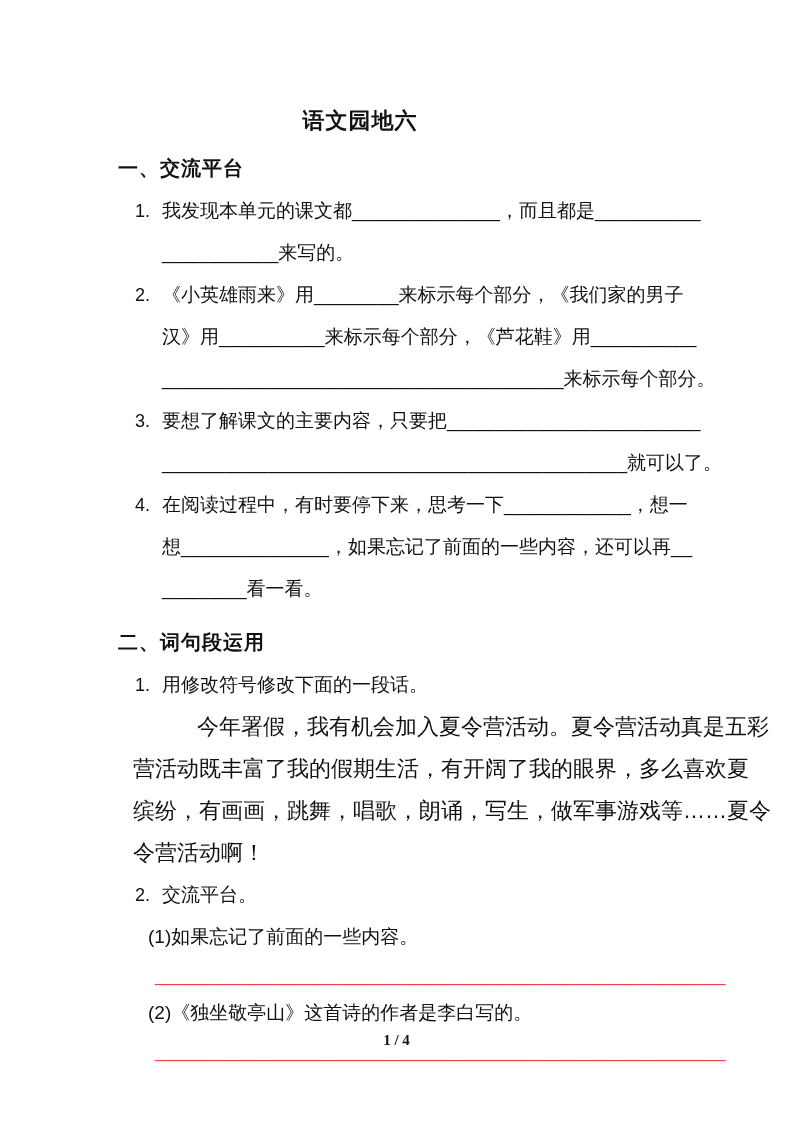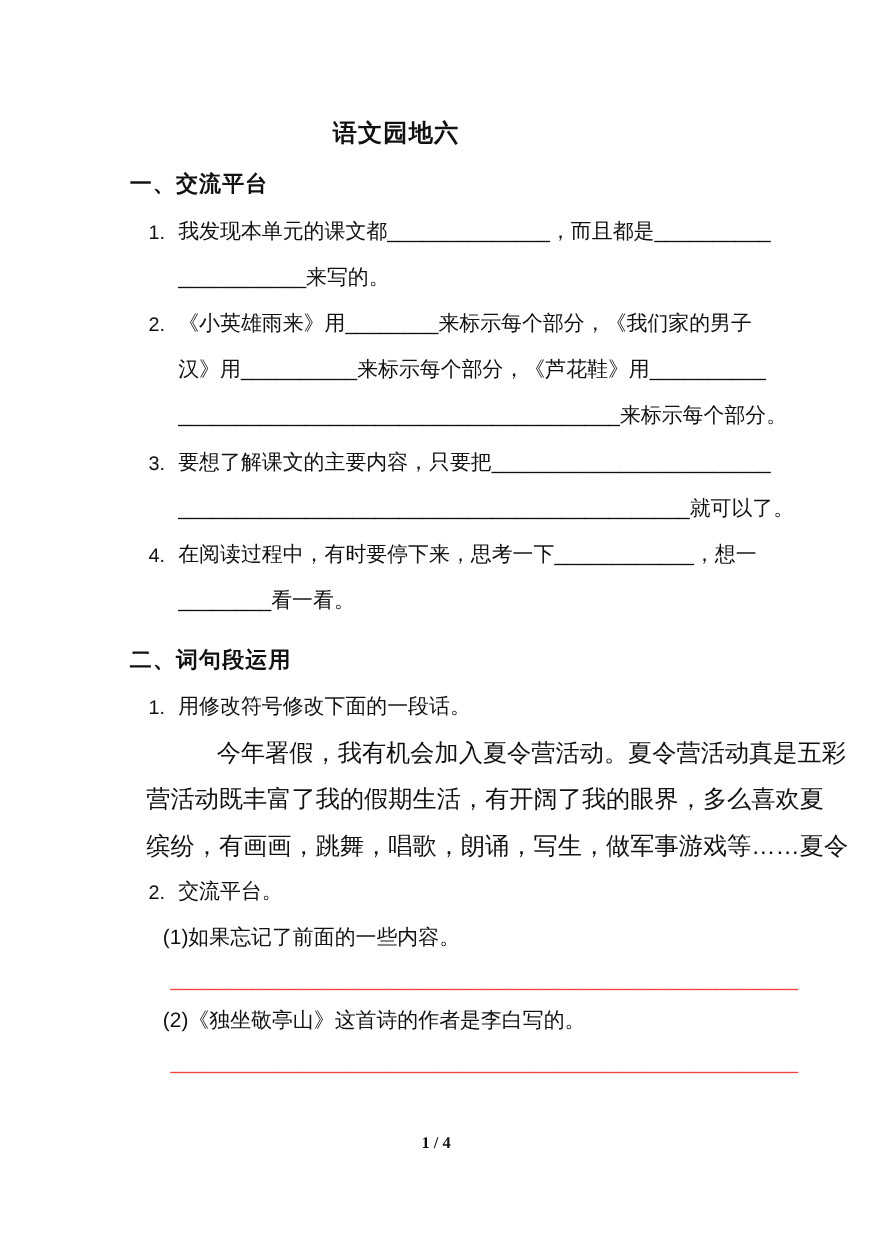--- a/index.html
+++ b/index.html
@@ -114,34 +114,36 @@
 
   <div class="item">
     <span class="num">3.</span>
     <div class="line">要想了解课文的主要内容，只要把________________________</div>
     <div class="line">____________________________________________就可以了。</div>
   </div>
 
   <div class="item">
     <span class="num">4.</span>
     <div class="line">在阅读过程中，有时要停下来，思考一下____________，想一</div>
+    <div class="line">想______________，如果忘记了前面的一些内容，还可以再__</div>
     <div class="line">________看一看。</div>
   </div>
 
   <div class="sec-heading">二、词句段运用</div>
 
   <div class="item">
     <span class="num">1.</span>
     <div class="line">用修改符号修改下面的一段话。</div>
   </div>
 
   <div class="para">
     <div class="pline first">今年署假，我有机会加入夏令营活动。夏令营活动真是五彩</div>
     <div class="pline">营活动既丰富了我的假期生活，有开阔了我的眼界，多么喜欢夏</div>
     <div class="pline">缤纷，有画画，跳舞，唱歌，朗诵，写生，做军事游戏等……夏令</div>
+    <div class="pline">令营活动啊！</div>
   </div>
 
   <div class="item">
     <span class="num">2.</span>
     <div class="line">交流平台。</div>
   </div>
 
   <div class="sub">
     <div class="sline"><span>(1)</span><span>如果忘记了前面的一些内容。</span></div>
     <div class="blank">______________________________________________________</div>

